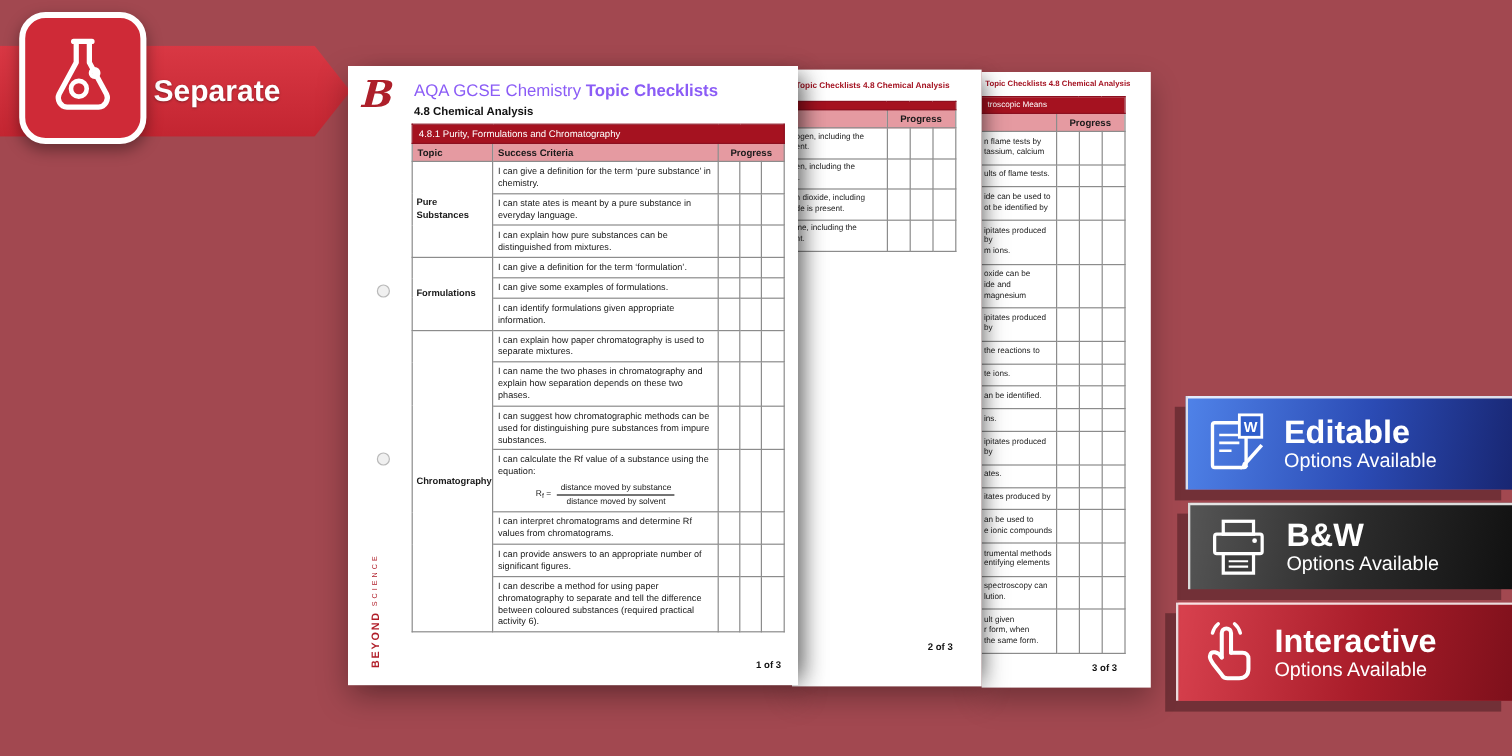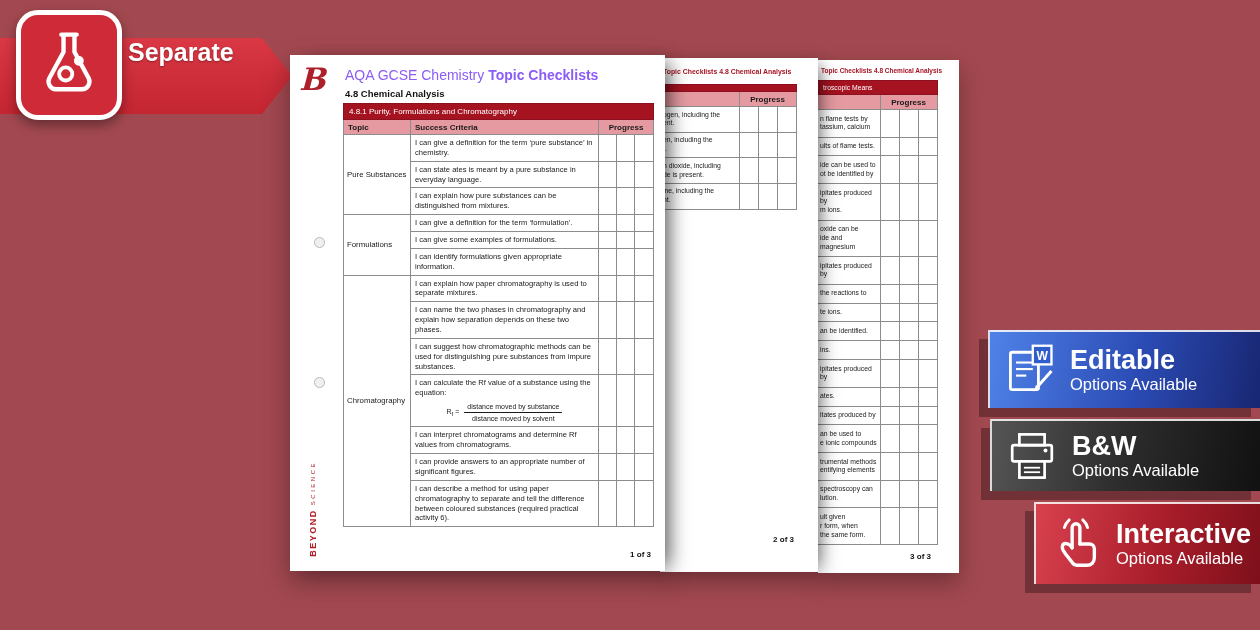--- a/index.html
+++ b/index.html
@@ -7,21 +7,21 @@
     position:relative;width:1260px;height:630px;overflow:hidden;
     background:#a24850;
     font-family:"Liberation Sans",sans-serif;
   }
 
   
   .ribbon{
     position:absolute;left:0;top:38px;width:292px;height:76px;
     background:linear-gradient(180deg,#d93844 0%,#c32531 100%);
     clip-path:polygon(0 0,calc(100% - 30px) 0,100% 50%,calc(100% - 30px) 100%,0 100%);
-    display:flex;flex-direction:column;
+    display:flex;flex-direction:column;justify-content:center;
     padding-left:128px;box-sizing:border-box;
   }
   .ribbon .rb-line{color:#fff;font-weight:bold;font-size:25px;line-height:1.12;text-shadow:0 1px 2px rgba(0,0,0,.35);}
   .flask-badge{
     position:absolute;left:16px;top:10px;width:96px;height:100px;
     background:#cf2a37;border:5px solid #fff;border-radius:22px;
     box-shadow:0 5px 12px rgba(0,0,0,.38);
     display:flex;align-items:center;justify-content:center;z-index:2;
   }
 
@@ -51,21 +51,21 @@
   th.section-head{
     background:#a51220;color:#fff;font-size:8px;font-weight:normal;
     text-align:left;padding:3px 5px;border:1px solid #8c1020;
   }
   tr.col-head th{
     background:#e59aa1;color:#1a1a1a;font-size:8px;font-weight:bold;
     text-align:left;padding:2.5px 4px;border:1px solid #8c8c8c;
   }
   tr.col-head th.prog-head{text-align:center;}
   td{border:1px solid #8c8c8c;font-size:7.6px;color:#1a1a1a;vertical-align:top;padding:3px 4px;line-height:1.3;}
-  td.topic-cell{vertical-align:middle;font-size:7.8px;padding:2px 3px;}
+  td.topic-cell{vertical-align:middle;font-size:7.8px;padding:2px 3px;font-weight:bold;}
   td.prog-cell{padding:0;}
   .equation{display:flex;align-items:center;justify-content:center;gap:5px;margin-top:4px;font-size:7px;}
   .eq-lhs{font-weight:normal;}
   .frac{display:inline-flex;flex-direction:column;text-align:center;}
   .frac .num{padding:0 3px 1px 3px;border-bottom:1px solid #1a1a1a;}
   .frac .den{padding:1px 3px 0 3px;}
 
   .frag-table td,.frag-table th{font-size:6.8px;}
   .frag-table td:first-child,.frag-table th:first-child{border-left:none;}
   .frag-band{border-left:none;}
@@ -96,21 +96,21 @@
   }
   .badge .icon-box{width:80px;display:flex;align-items:center;justify-content:center;flex:0 0 80px;}
   .badge .txt .t1{font-size:27px;font-weight:bold;line-height:1.08;}
   .badge .txt .t2{font-size:16.5px;line-height:1.15;}
   .badge-editable{top:330px;height:78px;width:272px;
     background:linear-gradient(100deg,#4f82e8 0%,#2b4bb4 55%,#182672 100%);
     box-shadow:-9px 9px 0 rgba(25,5,10,.35);}
   .badge-bw{top:419px;height:72px;width:270px;
     background:linear-gradient(100deg,#555555 0%,#2c2c2c 50%,#111111 100%);
     box-shadow:-9px 9px 0 rgba(25,5,10,.35);}
-  .badge-interactive{top:502px;height:82px;width:226px;
+  .badge-interactive{top:502px;height:82px;width:280px;
     background:linear-gradient(100deg,#d8414e 0%,#a91d2a 55%,#7e101b 100%);
     box-shadow:-9px 9px 0 rgba(25,5,10,.35);}
 </style>
 </head>
 <body>
 
 <div class="ribbon">
   <span class="rb-line">Separate</span>
 </div>
 <div class="flask-badge">

